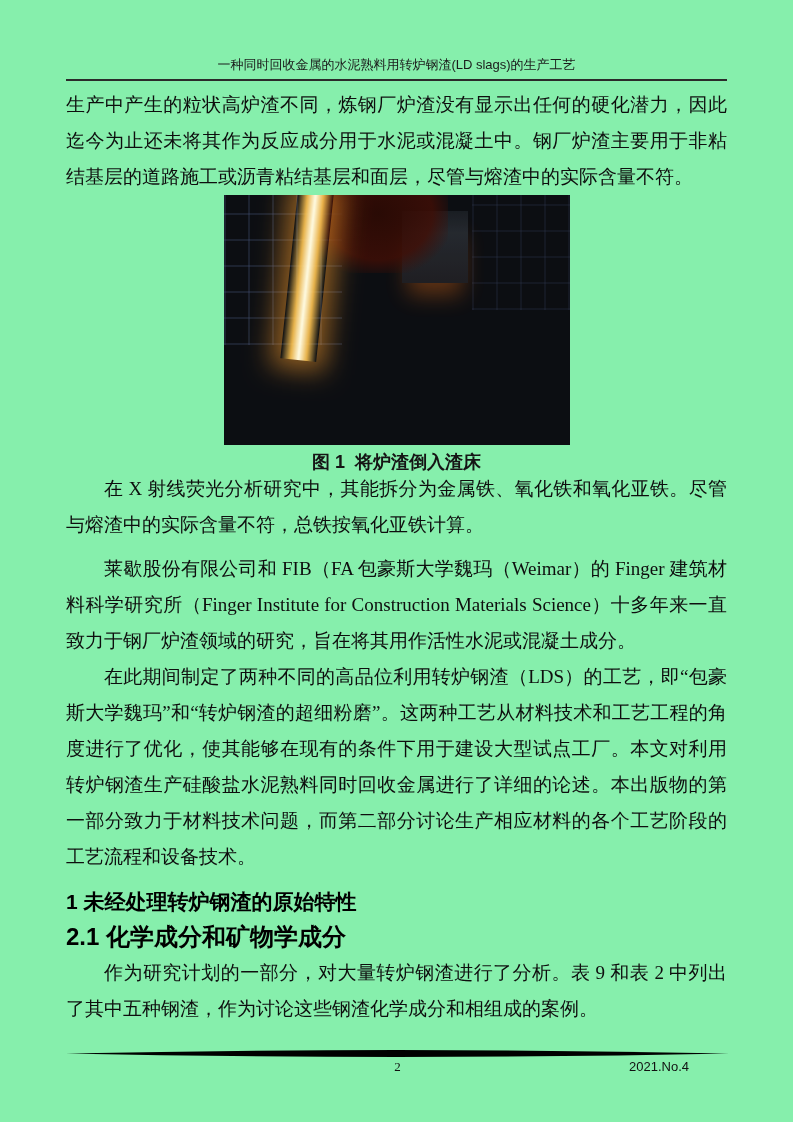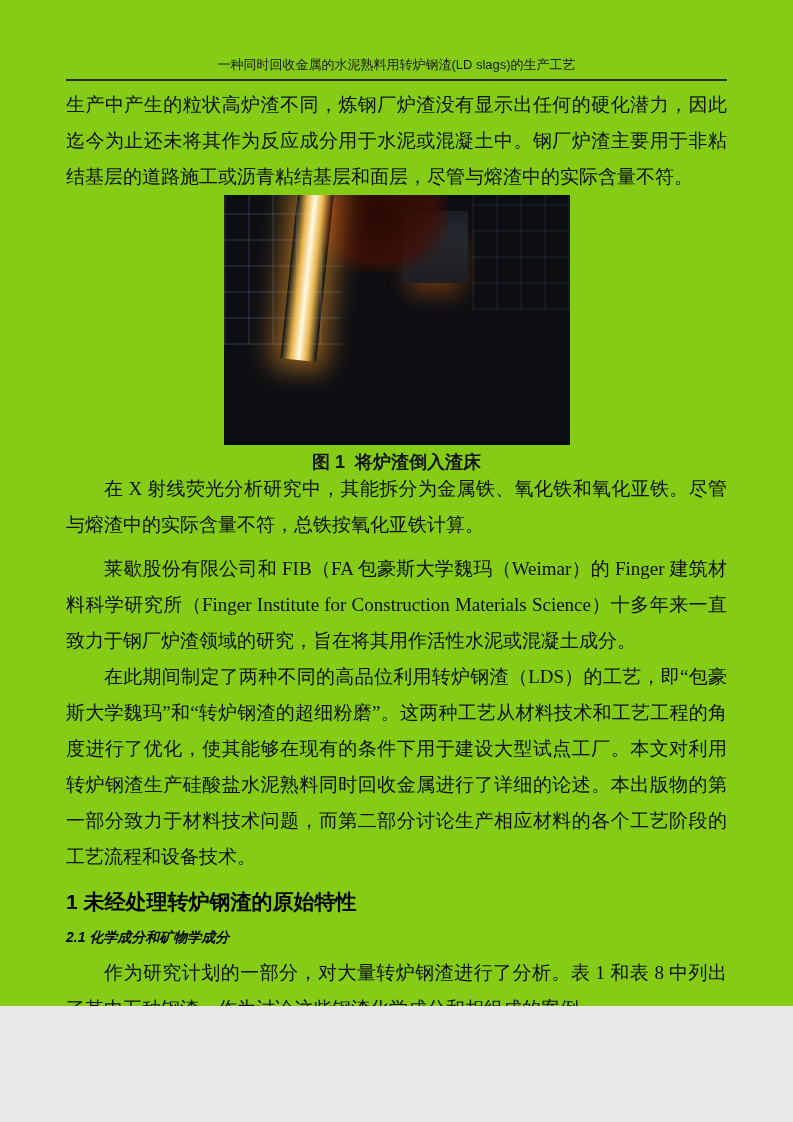--- a/index.html
+++ b/index.html
@@ -1,18 +1,18 @@
 <!DOCTYPE html>
 <html><head>
 <meta charset="utf-8">
 <style>
   html,body { margin:0; padding:0; background:#e8e8e8; }
   .page {
-    position:relative; width:793px; height:1006px; margin:0 auto;
-    background:#84cc16; color:#111;
+    position:relative; width:793px; height:1122px; margin:0 auto;
+    background:#86efac; color:#111;
     font-family:"Liberation Serif","DejaVu Serif",serif;
     overflow:hidden;
   }
   .content { padding:0 66px; }
 
   
   .header {
     margin-top:57px; padding-bottom:6px; border-bottom:2px solid #2b2b2b;
     text-align:center;
     font-family:"Liberation Sans","DejaVu Sans",sans-serif;
@@ -90,22 +90,22 @@
   }
 
   
   .h-sec {
     font-family:"Liberation Sans","DejaVu Sans",sans-serif;
     font-weight:bold; font-size:21px; line-height:26px;
     margin:14px 0 0 0; color:#000;
   }
   .h-sub {
     font-family:"Liberation Sans","DejaVu Sans",sans-serif;
-    font-weight:bold; font-size:14px; line-height:24px;
-    margin:10px 0 0 0; color:#000;font-style:italic;
+    font-weight:bold; font-size:24px; line-height:24px;
+    margin:10px 0 0 0; color:#000;
   }
   .para.after-sub { margin-top:6px; }
 
   
   .footer { position:absolute; left:66px; top:1049px; width:663px; }
   .foot-bar { display:block; }
   .foot-row {
     position:relative; text-align:center; margin-top:1px;
     font-size:13px; line-height:16px; color:#111;
   }
@@ -139,21 +139,21 @@
     <p class="para indent">在 X 射线荧光分析研究中，其能拆分为金属铁、氧化铁和氧化亚铁。尽管与熔渣中的实际含量不符，总铁按氧化亚铁计算。</p>
 
     <p class="para after-fig indent">莱歇股份有限公司和 FIB（FA 包豪斯大学魏玛（Weimar）的 Finger 建筑材料科学研究所（Finger Institute for Construction Materials Science）十多年来一直致力于钢厂炉渣领域的研究，旨在将其用作活性水泥或混凝土成分。</p>
 
     <p class="para indent">在此期间制定了两种不同的高品位利用转炉钢渣（LDS）的工艺，即“包豪斯大学魏玛”和“转炉钢渣的超细粉磨”。这两种工艺从材料技术和工艺工程的角度进行了优化，使其能够在现有的条件下用于建设大型试点工厂。本文对利用转炉钢渣生产硅酸盐水泥熟料同时回收金属进行了详细的论述。本出版物的第一部分致力于材料技术问题，而第二部分讨论生产相应材料的各个工艺阶段的工艺流程和设备技术。</p>
 
     <h2 class="h-sec">1 未经处理转炉钢渣的原始特性</h2>
 
     <h3 class="h-sub">2.1 化学成分和矿物学成分</h3>
 
-    <p class="para after-sub indent">作为研究计划的一部分，对大量转炉钢渣进行了分析。表 1 和表 8 中列出了其中五种钢渣，作为讨论这些钢渣化学成分和相组成的案例。</p>
+    <p class="para after-sub indent">作为研究计划的一部分，对大量转炉钢渣进行了分析。表 9 和表 2 中列出了其中五种钢渣，作为讨论这些钢渣化学成分和相组成的案例。</p>
   </div>
 
   <div class="footer">
     <svg class="foot-bar" width="663" height="9" viewBox="0 0 663 9">
       <path d="M0,4.5 Q331,-2.5 663,4.5 Q331,11.5 0,4.5 Z" fill="#000"></path>
     </svg>
     <div class="foot-row">
       <span>2</span>
       <span class="foot-issue">2021.No.4</span>
     </div>

